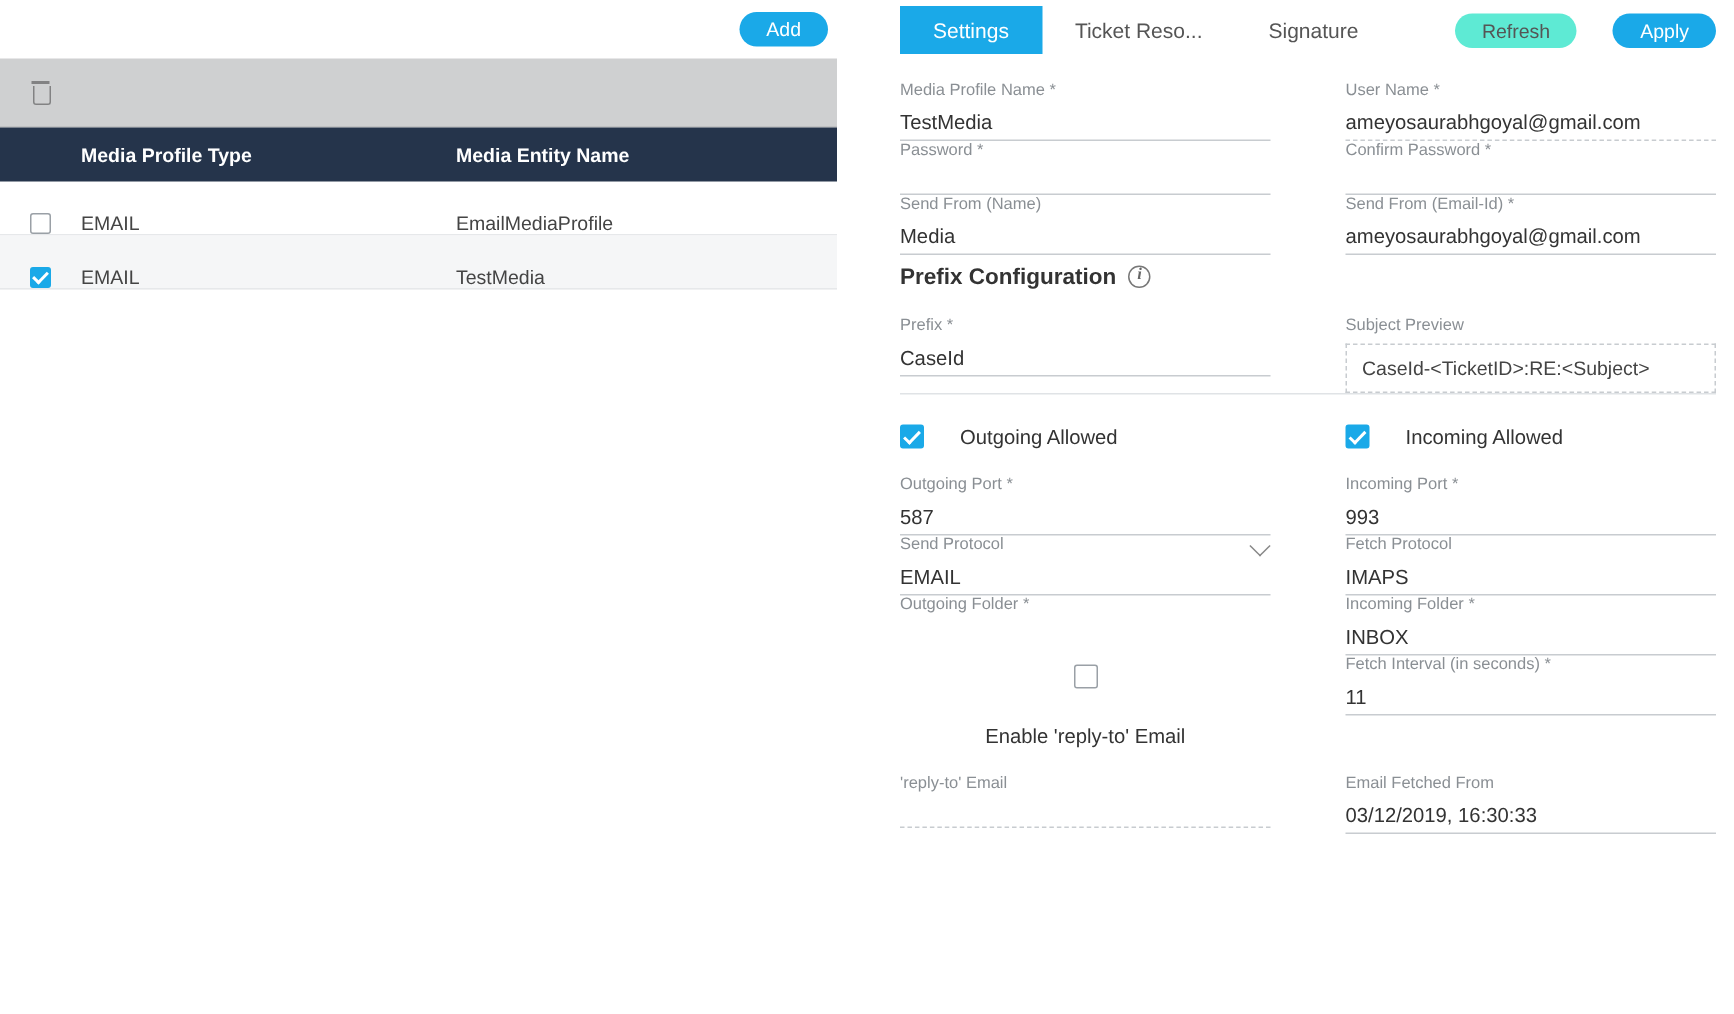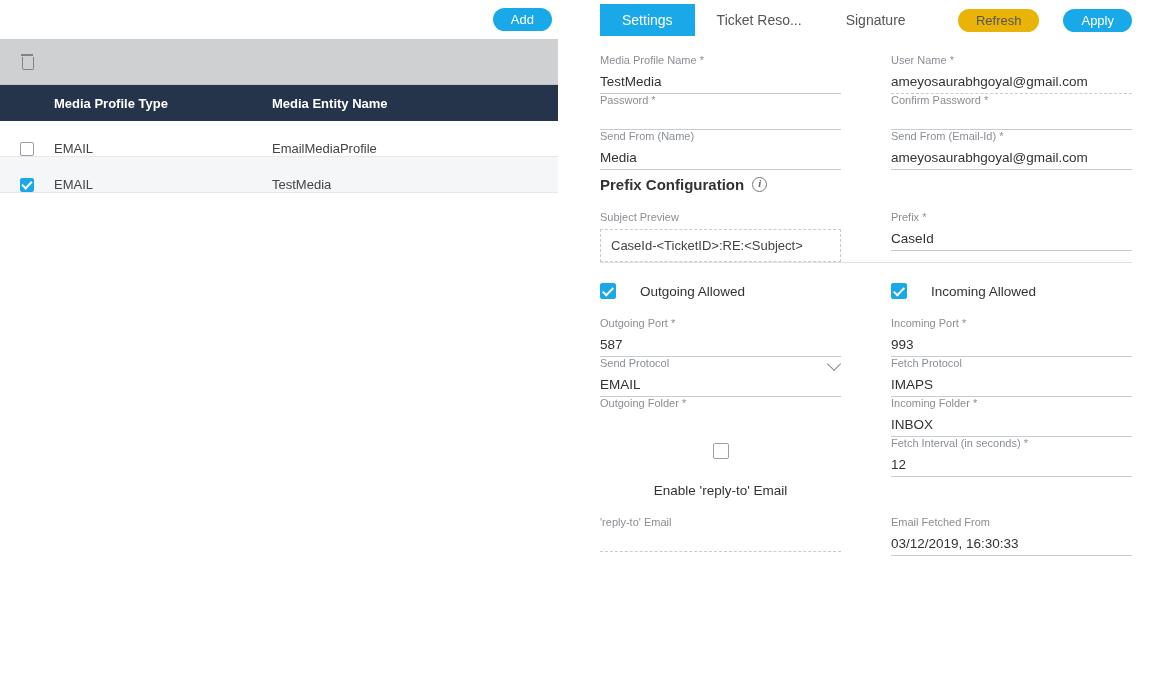--- a/index.html
+++ b/index.html
@@ -40,21 +40,21 @@
     font-size: 13px;
     font-family: inherit;
     cursor: pointer;
     line-height: 1;
   }
   .btn-blue {
     background: #1aa9e8;
     color: #fff;
   }
   .btn-gray {
-    background: #eab308;
+    background: #5eead4;
     color: #555;
   }
   .btn + .btn { margin-left: 24px; }
 
   .toolbar-gray {
     background: #cfd0d1;
     height: 46px;
     display: flex;
     align-items: center;
     padding-left: 20px;
@@ -84,21 +84,21 @@
   .table-header {
     background: #25344b;
     color: #fff;
     display: flex;
     align-items: center;
     height: 36px;
     font-weight: 600;
     font-size: 13px;
   }
   .col-check { width: 54px; display: flex; justify-content: center; }
-  .col-type  { width: 218px; }
+  .col-type  { width: 250px; }
   .col-name  { flex: 1; }
 
   .table-row {
     display: flex;
     align-items: flex-end;
     height: 36px;
     border-bottom: 1px solid #e6e8ea;
     color: #444;
   }
   .table-row.selected { background: #f5f6f7; }
@@ -123,21 +123,21 @@
     border: solid #fff;
     border-width: 0 2px 2px 0;
     transform: rotate(44deg);
   }
   .chk.big { width: 16px; height: 16px; }
   .chk.big.checked::after { left:4px; top:1px; width:4px; height:9px; }
 
   
   .right {
     flex: 1;
-    padding: 0 24px 0 40px;
+    padding: 0 12px 0 40px;
     overflow-y: auto;
   }
   .right-top {
     display: flex;
     align-items: center;
     justify-content: space-between;
     margin-bottom: 18px;
   }
   .tabs {
     display: flex;
@@ -324,26 +324,26 @@
         <span class="label">Send From (Email-Id) *</span>
         <span class="input">ameyosaurabhgoyal@gmail.com</span>
       </div>
 
       <div class="section-title">
         <span>Prefix Configuration</span>
         <span class="info-icon"></span>
       </div>
 
       <div class="field">
+        <span class="label">Prefix *</span>
+        <span class="input">CaseId</span>
+      </div>
+      <div class="field">
         <span class="label">Subject Preview</span>
         <div class="subject-preview">CaseId-&lt;TicketID&gt;:RE:&lt;Subject&gt;</div>
-      </div>
-      <div class="field">
-        <span class="label">Prefix *</span>
-        <span class="input">CaseId</span>
       </div>
 
       <div class="divider"></div>
 
       <div class="inline-check">
         <span class="chk big checked"></span>
         <span>Outgoing Allowed</span>
       </div>
       <div class="inline-check">
         <span class="chk big checked"></span>
@@ -376,21 +376,21 @@
         <span class="label">Incoming Folder *</span>
         <span class="input">INBOX</span>
       </div>
 
       <div class="inline-check" style="margin-top:6px;flex-direction:column;">
         <span class="chk big"></span>
         <span>Enable 'reply-to' Email</span>
       </div>
       <div class="field">
         <span class="label">Fetch Interval (in seconds) *</span>
-        <span class="input">12</span>
+        <span class="input">11</span>
       </div>
 
       <div class="field disabled">
         <span class="label">'reply-to' Email</span>
         <span class="input dashed"></span>
       </div>
       <div class="field">
         <span class="label">Email Fetched From</span>
         <span class="input">03/12/2019, 16:30:33</span>
       </div>

